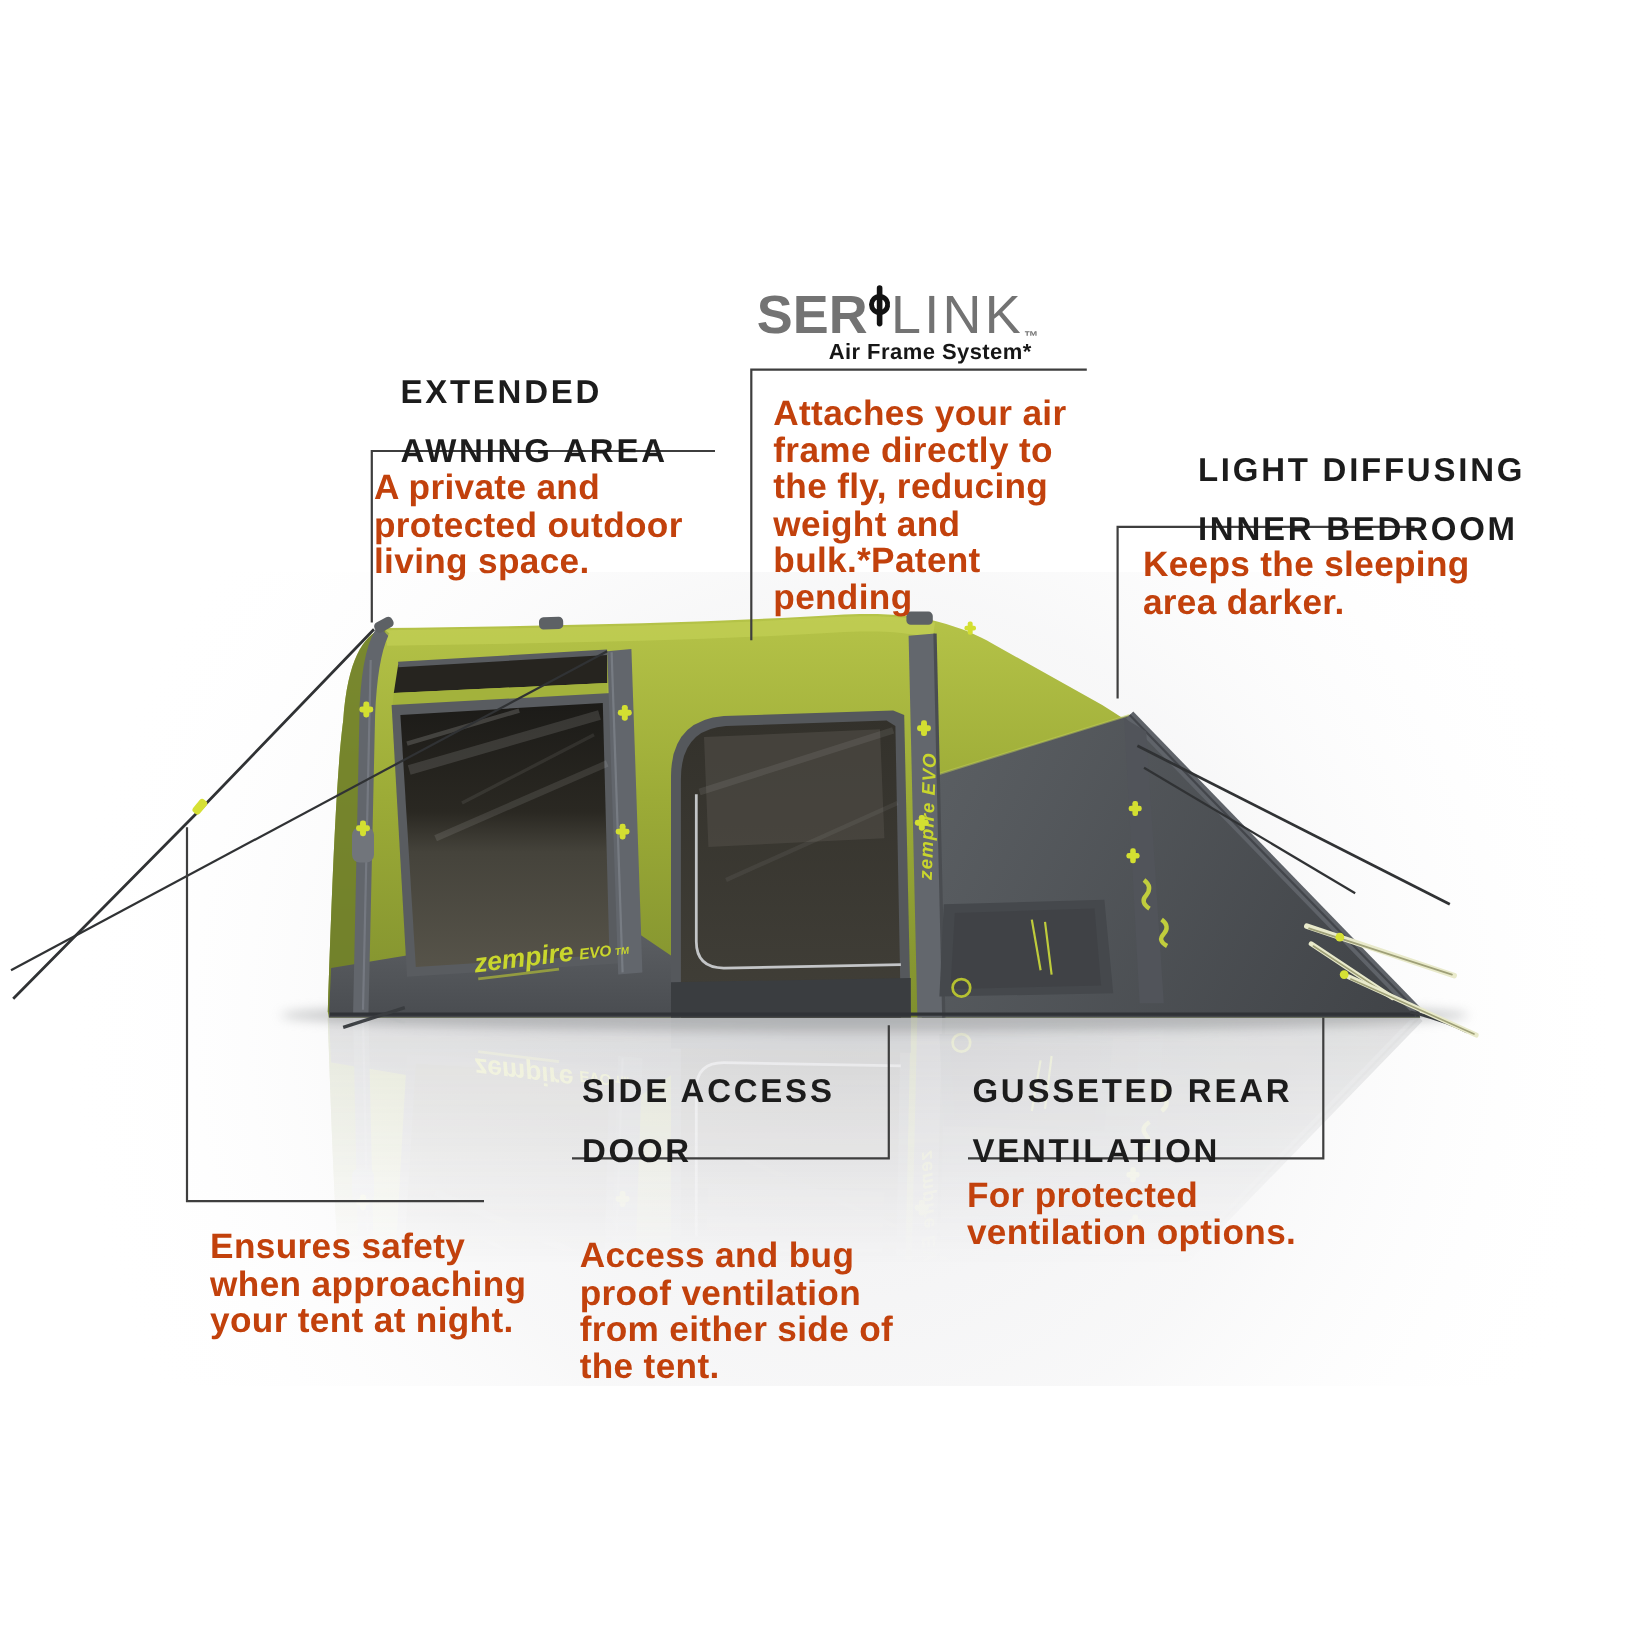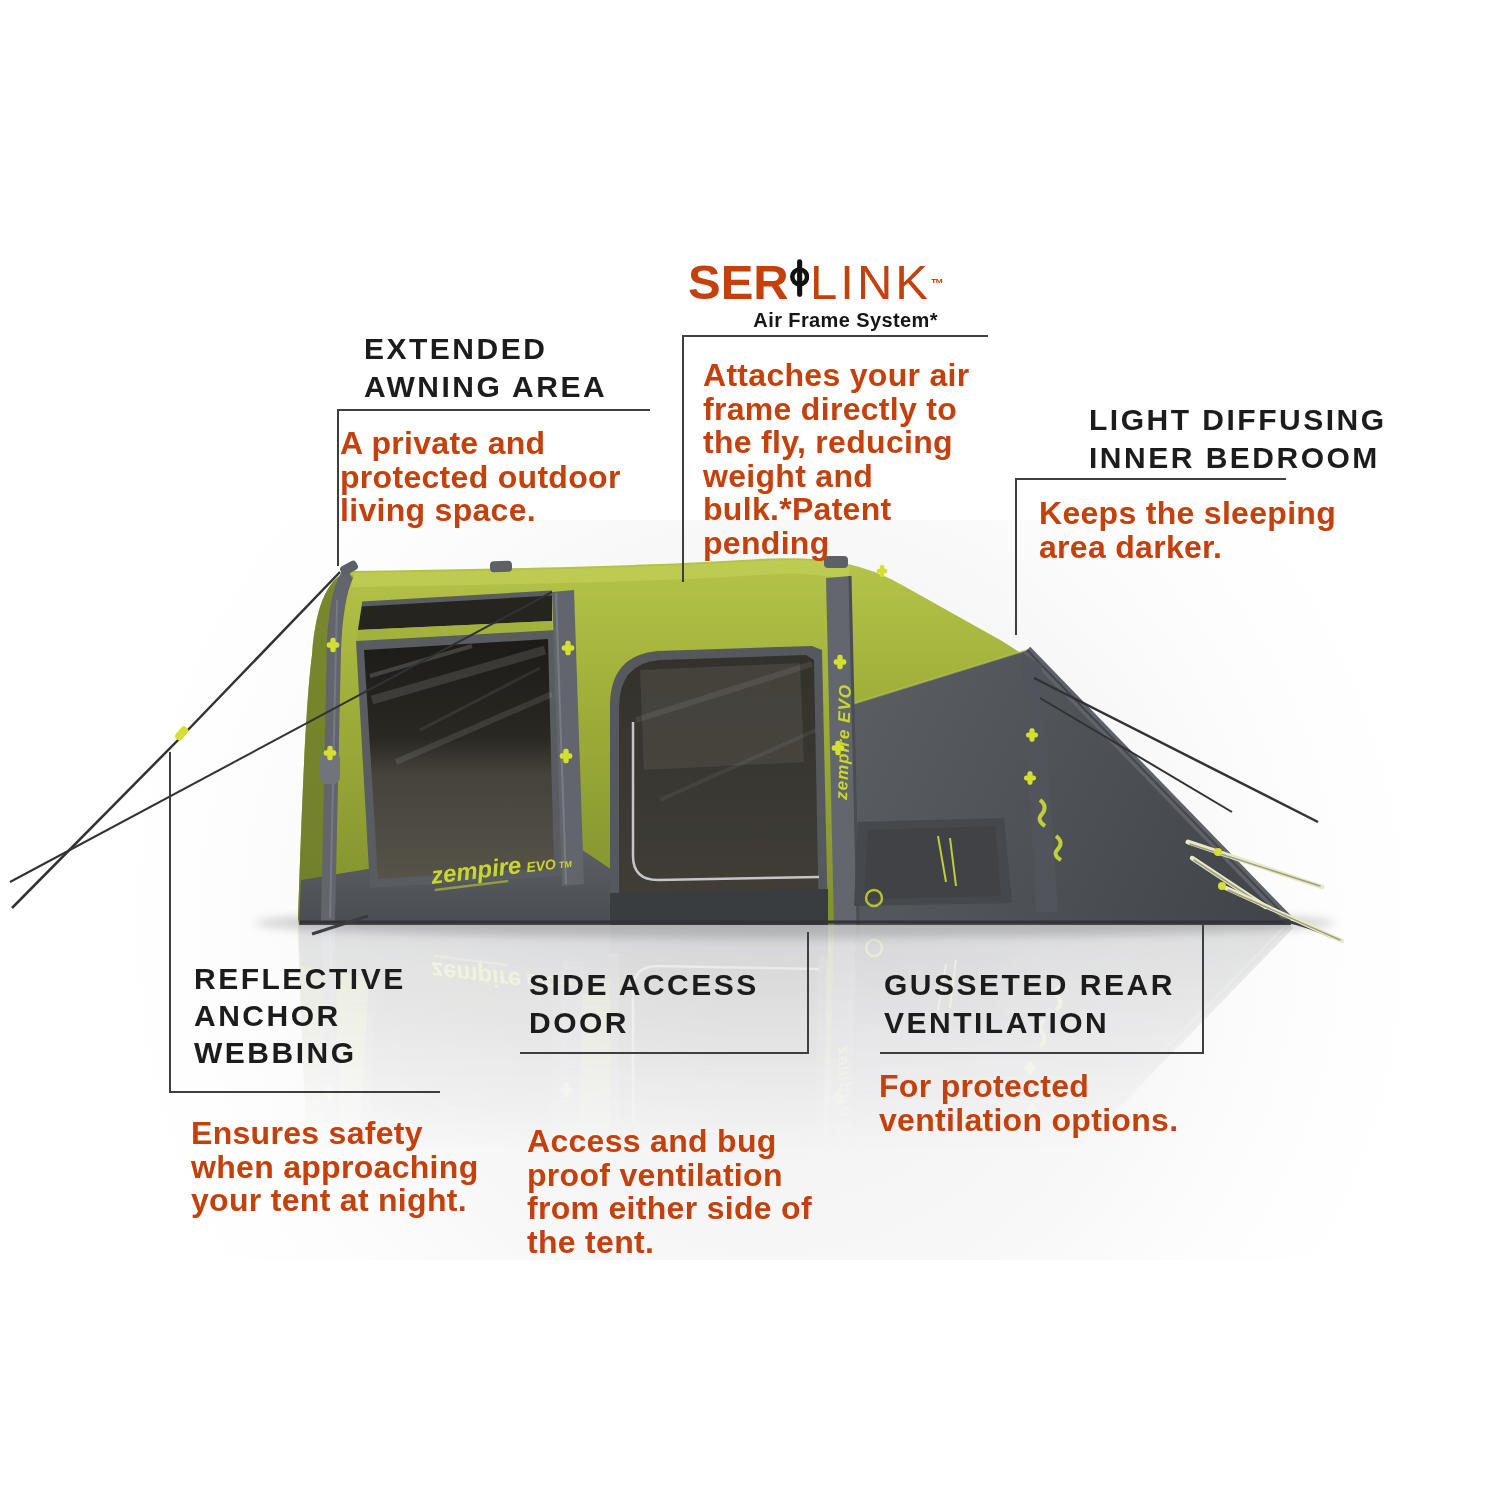--- a/index.html
+++ b/index.html
@@ -3,30 +3,30 @@
 <meta charset="utf-8">
 <style>
   html,body{margin:0;padding:0;background:#fff;}
   .canvas{
     position:relative;width:1500px;height:1500px;background:#ffffff;
     font-family:"Liberation Sans",sans-serif;overflow:hidden;
   }
   .tent-svg{position:absolute;left:0;top:0;width:1500px;height:1500px;}
   .abs{position:absolute;}
   .c-title{
-    font-weight:800;font-size:30px;line-height:38px;letter-spacing:2.5px;
+    font-weight:800;font-size:30px;line-height:54px;letter-spacing:2.5px;
     color:#1c1c1c;white-space:pre-line;
   }
   .c-desc{
     font-weight:700;font-size:32px;line-height:33.5px;letter-spacing:.3px;
     color:#c2410c;white-space:pre-line;
   }
   
   .logo{left:688px;top:250px;width:256px;display:flex;flex-direction:column;}
-  .logo-row{display:flex;align-items:center;color:#c2410c;}
+  .logo-row{display:flex;align-items:flex-end;color:#737373;}
   .logo-bold{font-size:49px;font-weight:900;letter-spacing:0;line-height:52px;}
   .logo-light{font-size:49px;font-weight:300;letter-spacing:3px;line-height:52px;}
   .logo-glyph{width:34px;height:70px;margin:-7px 1px 0 1px;}
   .logo-tm{font-size:13px;font-weight:700;margin-top:3px;}
   .logo-sub{font-size:20px;font-weight:600;letter-spacing:.4px;color:#161616;
     text-align:right;margin-top:-4px;padding-right:6px;}
 </style>
 </head>
 <body>
 
@@ -243,23 +243,20 @@
 the fly, reducing
 weight and
 bulk.*Patent
 pending</div>
 
   <div class="abs c-title" style="left:1041px;top:401px;margin-left:48px;">LIGHT DIFFUSING
 INNER BEDROOM</div>
   <div class="abs c-desc" style="left:1039px;top:497px;">Keeps the sleeping
 area darker.</div>
 
-  <div class="abs c-title" style="left:194px;top:960px;line-height:37px;">REFLECTIVE
-ANCHOR
-WEBBING</div>
   <div class="abs c-desc" style="left:191px;top:1117px;">Ensures safety
 when approaching
 your tent at night.</div>
 
   <div class="abs c-title" style="left:529px;top:966px;">SIDE ACCESS
 DOOR</div>
   <div class="abs c-desc" style="left:527px;top:1084px;margin-top:41px;">Access and bug
 proof ventilation
 from either side of
 the tent.</div>

